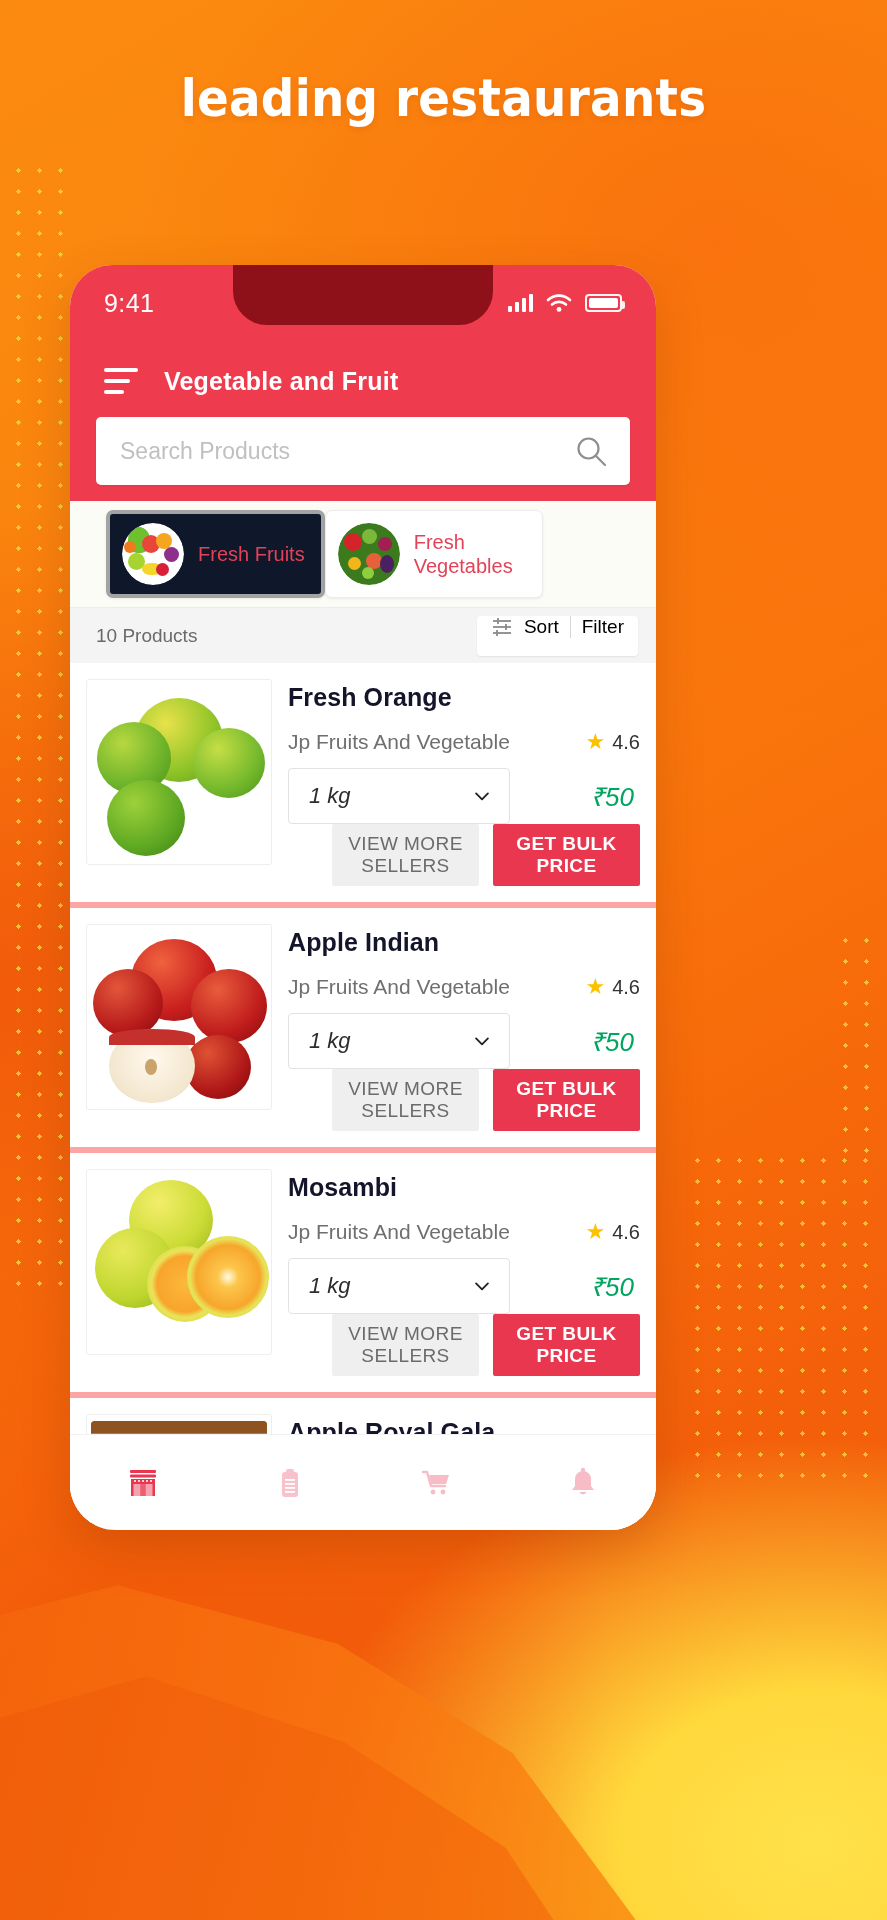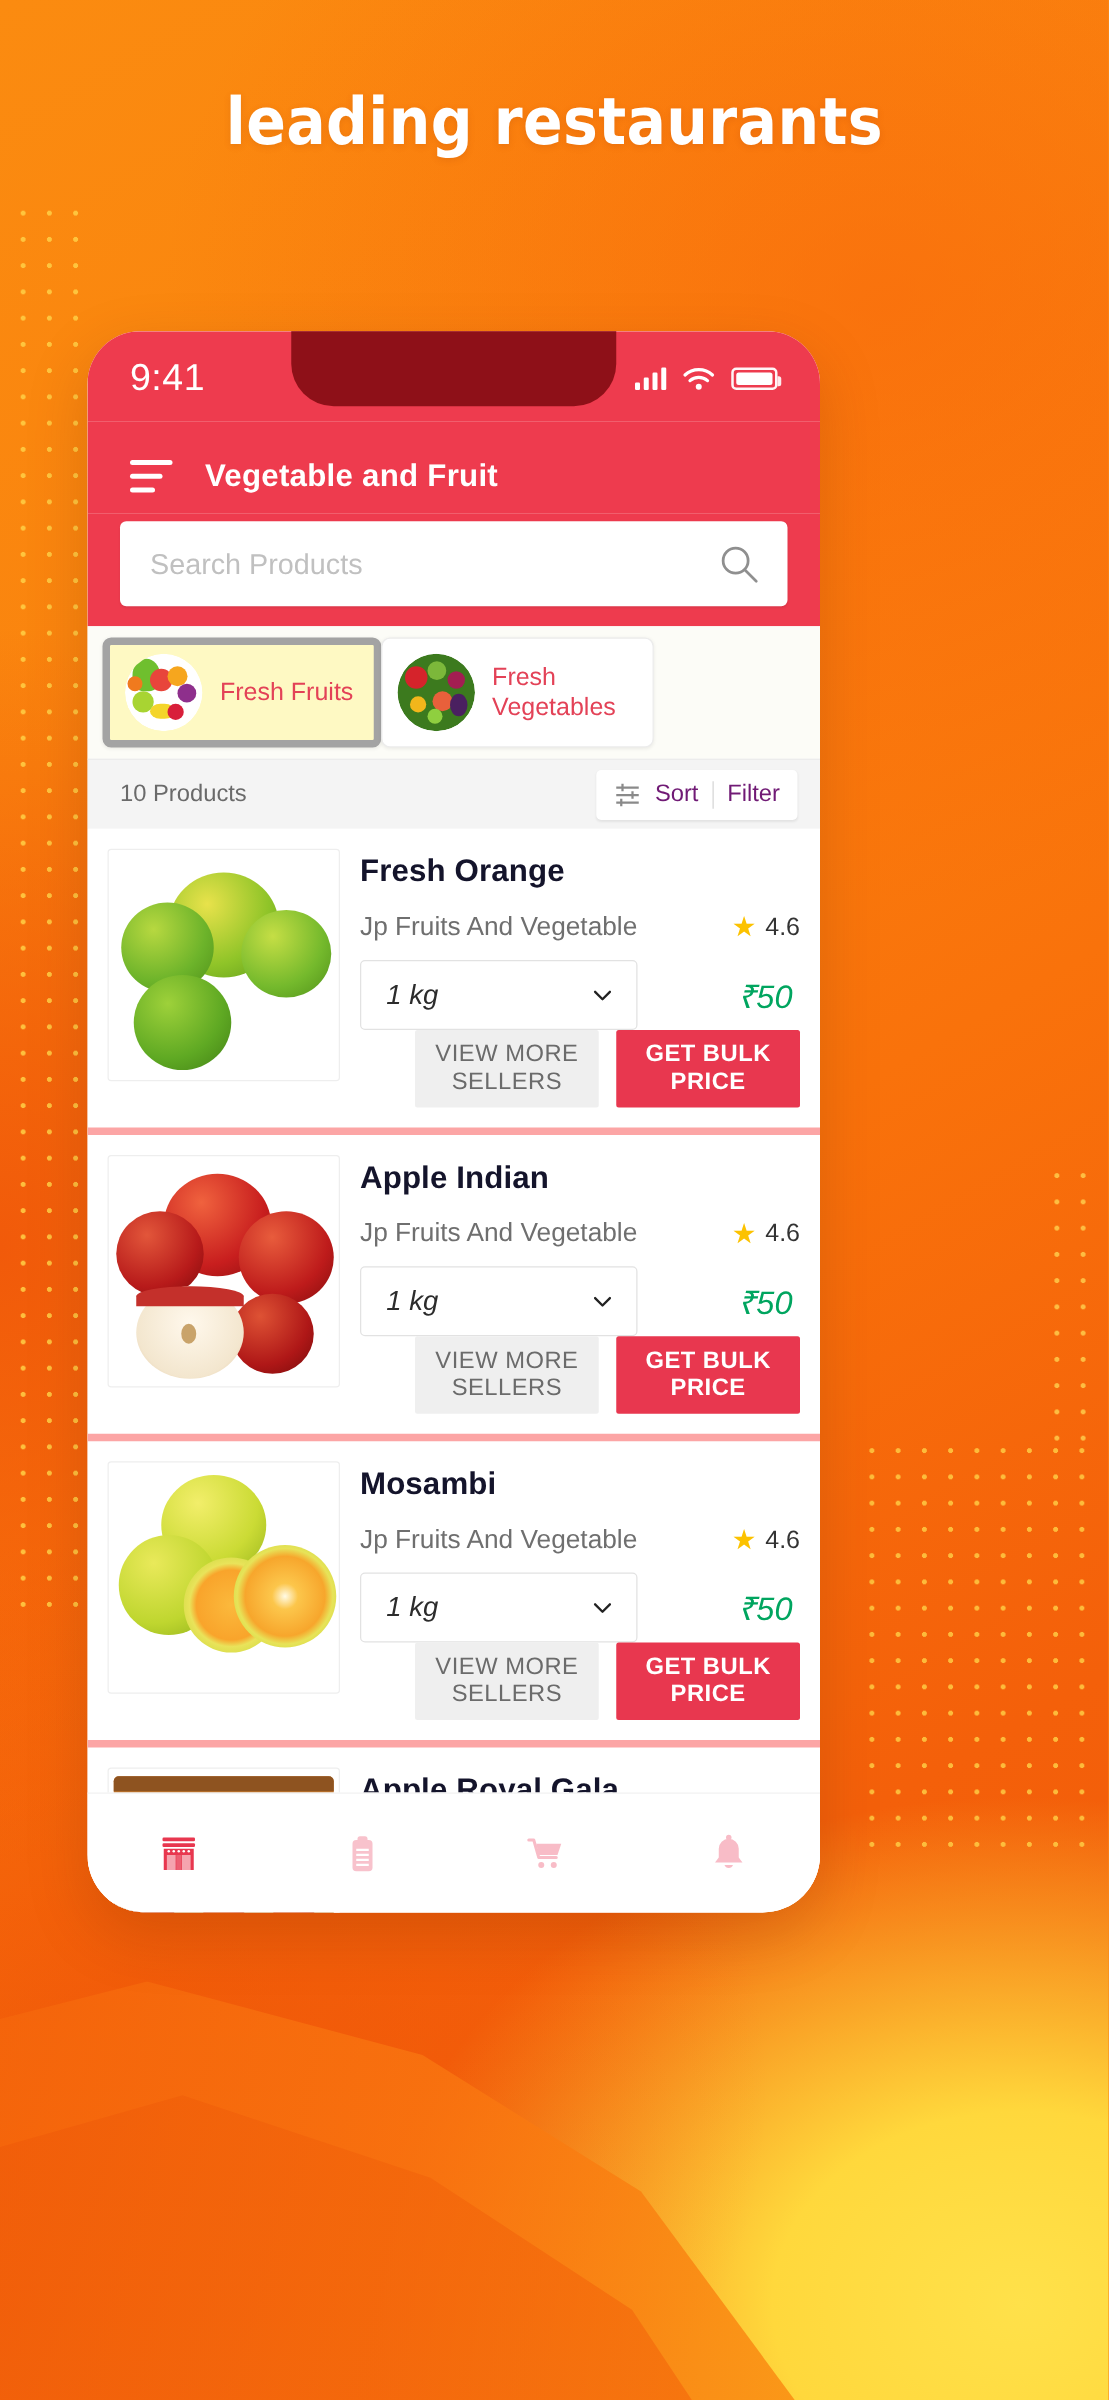--- a/index.html
+++ b/index.html
@@ -73,21 +73,21 @@
     border-radius:42px 42px 46px 46px;
     overflow:hidden;
     box-shadow:0 18px 48px rgba(120,40,0,.22);
   }
   
   .statusbar {
     position:relative; height:72px; background:#EE3B4E;
     display:flex; align-items:center; justify-content:space-between;
     padding:0 34px; color:#fff;
   }
-  .clock { font-size:30px; font-weight:400; letter-spacing:.4px; margin-top:4px; }
+  .clock { font-size:25px; font-weight:400; letter-spacing:.4px; margin-top:4px; }
   .notch {
     position:absolute; left:50%; transform:translateX(-50%);
     top:-6px; width:260px; height:66px; background:#8E1018;
     border-radius:0 0 34px 34px;
   }
   .sb-icons { display:flex; align-items:center; gap:13px; margin-top:4px; z-index:2;}
   .sig { display:flex; align-items:flex-end; gap:2.5px; height:18px; }
   .sig i { display:block; width:4.5px; background:#fff; border-radius:1px; }
   .sig i:nth-child(1){height:6px}.sig i:nth-child(2){height:10px}
   .sig i:nth-child(3){height:14px}.sig i:nth-child(4){height:18px}
@@ -126,34 +126,34 @@
   .cat-select {
     display:flex; align-items:center; gap:14px; padding:0 12px 0 14px; flex:none;
   }
   .cat-select-label { font-size:20px; color:#16161a; line-height:1.25; width:128px; }
   .chev { width:26px; height:26px; flex:none; }
   .cat-card {
     flex:none; display:flex; align-items:center; gap:14px;
     background:#fff; border-radius:7px; margin:9px 0; padding:0 16px 0 12px;
     border:1px solid #ececec; box-shadow:0 1px 3px rgba(0,0,0,.07);
   }
-  .cat-card.active { background:#fef9c3; border:6px solid #a3a3a3; }
+  .cat-card.active { background:#0f172a; border:4px solid #a3a3a3;margin-left:24px; }
   .cat-thumb { width:62px; height:62px; border-radius:50%; flex:none; overflow:hidden; position:relative; }
   .cat-label { font-size:20px; color:#E34257; line-height:1.2; max-width:112px; }
   .cat-card.active .cat-label { white-space:nowrap; }
 
   
   .prodhead {
     background:#F4F4F4; height:56px; display:flex; align-items:center;
     justify-content:space-between; padding:0 18px 0 26px; border-top:1px solid #ececec;
   }
   .prodcount { font-size:19px; color:#6a6a6a; }
   .sortfilter {
-    background:#fff; border-radius:4px; height:40px; display:flex; align-items:center;
-    padding:0 14px; gap:11px; font-size:19px; color:#701a75;
+    background:#fff; border-radius:4px; height:40px; display:flex; 
+    padding:0 14px; gap:11px; font-size:19px; color:#000000;
     box-shadow:0 1px 2px rgba(0,0,0,.07);
   }
   .sf-div { width:1px; height:22px; background:#d6d6d6; }
   .sort-ico { width:22px; height:22px; }
 
   
   .plist { background:#fff; }
   .pcard { display:flex; padding:16px 16px 16px 16px; gap:16px; border-bottom:6px solid #fca5a5; }
   .pimg {
     width:186px; height:186px; flex:none; border:1px solid #eee; border-radius:3px;

